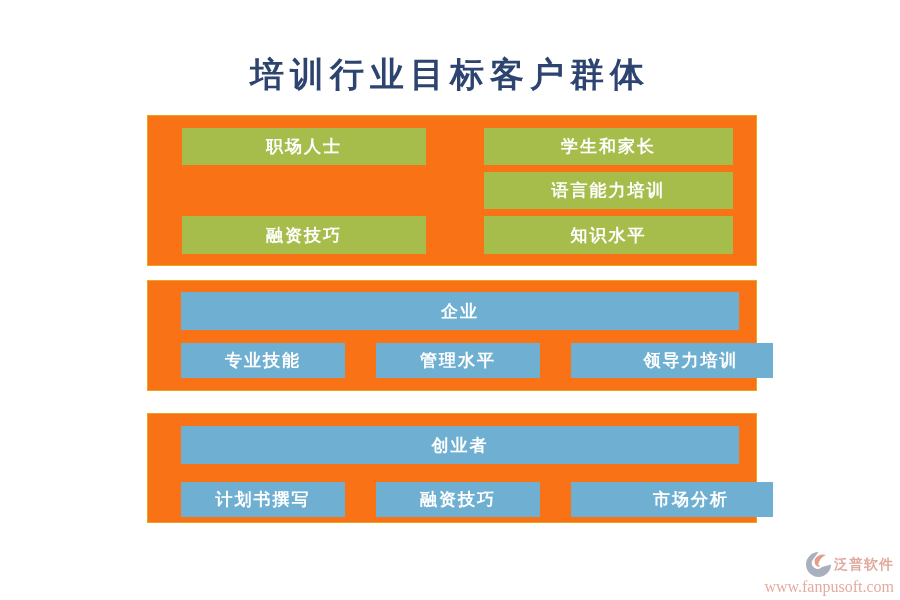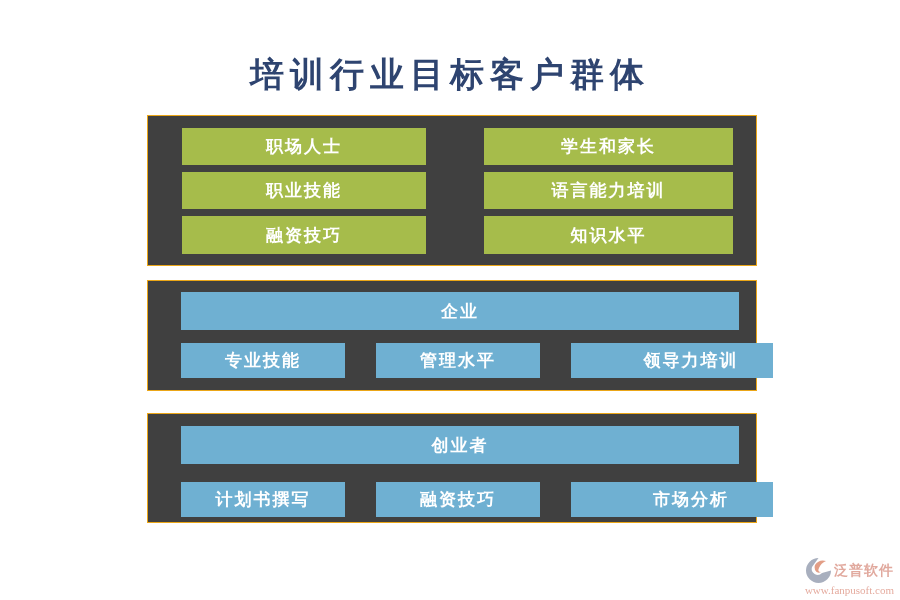--- a/index.html
+++ b/index.html
@@ -24,21 +24,21 @@
     font-size: 34px;
     font-weight: bold;
     letter-spacing: 6px;
     color: #2E4470;
   }
   .section {
     position: absolute;
     left: 147px;
     width: 608px;
     border: 1px solid #EBA617;
-    background: #404040;
+    background: #f97316;
   }
   .sec1 { top: 115px; height: 149px; }
   .sec2 { top: 280px; height: 109px; }
   .sec3 { top: 413px; height: 108px; }
   .btn {
     position: absolute;
     display: flex;
     align-items: center;
     justify-content: center;
     color: #ffffff;
@@ -85,37 +85,36 @@
   }
   .wm-mark { width: 27px; height: 27px; flex: 0 0 auto; }
   .wm-brand {
     font-size: 14px;
     font-weight: bold;
     color: #DC9B8E;
     letter-spacing: 1px;
     white-space: nowrap;
   }
   .wm-url {
-    font-size: 11px;
+    font-size: 16px;
     color: #E09C8D;
     font-family: "Liberation Serif", "DejaVu Serif", serif;
     margin-top: 0px;
     white-space: nowrap;
   }
 </style>
 </head>
 <body>
 
 <div class="page">
 
   <div class="title">培训行业目标客户群体</div>
 
   <div class="section sec1">
     <div class="btn green s1-l row1">职场人士</div>
-    <div class="btn green s1-l row2">职业技能</div>
     <div class="btn green s1-l row3">融资技巧</div>
     <div class="btn green s1-r row1">学生和家长</div>
     <div class="btn green s1-r row2">语言能力培训</div>
     <div class="btn green s1-r row3">知识水平</div>
   </div>
 
   <div class="section sec2">
     <div class="btn blue wide">企业</div>
     <div class="btn blue sub c1">专业技能</div>
     <div class="btn blue sub c2">管理水平</div>

